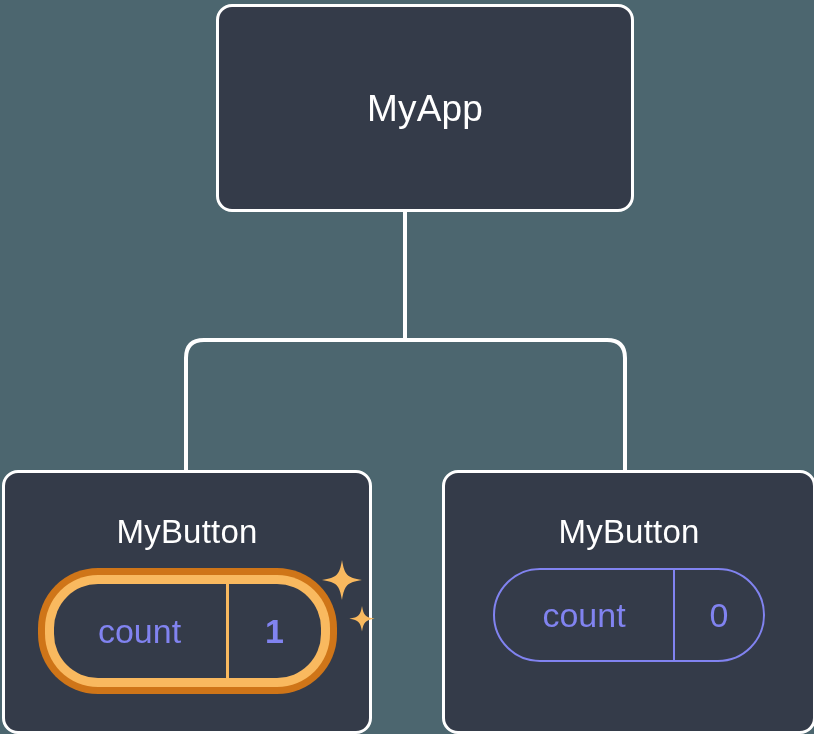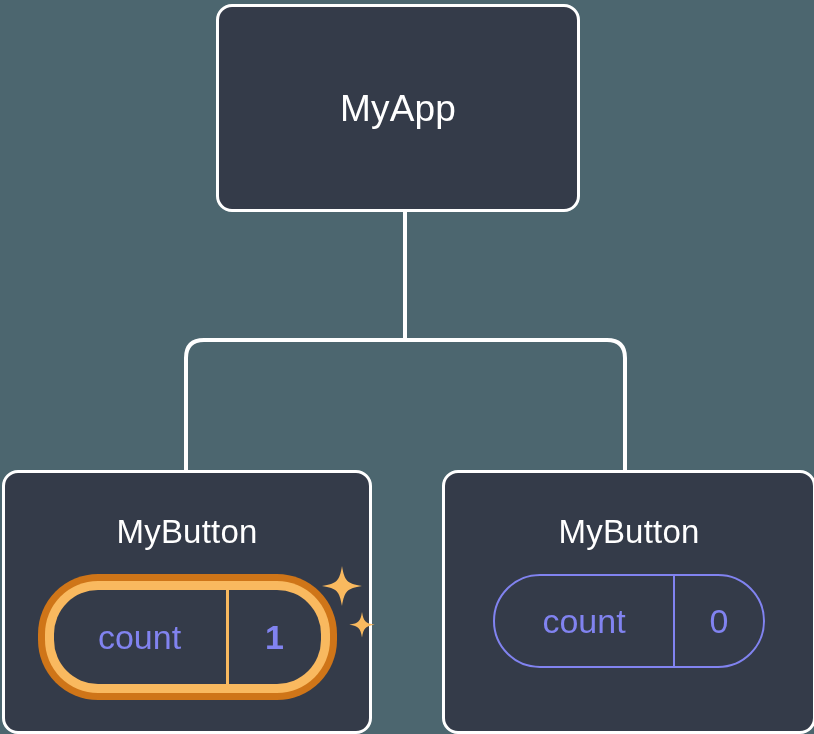--- a/index.html
+++ b/index.html
@@ -39,21 +39,21 @@
     border: 3px solid #ffffff;
     border-radius: 16px;
     display: flex;
     flex-direction: column;
     align-items: center;
   }
 
   .node-root {
     left: 216px;
     top: 4px;
-    width: 364px;
+    width: 418px;
     height: 208px;
     justify-content: center;
   }
 
   .node-child-left {
     left: 2px;
     top: 470px;
     width: 370px;
     height: 264px;
     border-bottom-left-radius: 16px;
@@ -80,21 +80,21 @@
   }
   .node-child-left .node-title,
   .node-child-right .node-title {
     font-size: 33px;
     margin-top: 42px;
   }
 
   
   .pill-wrap {
     position: relative;
-    margin-top: 26px;
+    margin-top: 20px;
     display: flex;
     align-items: center;
     justify-content: flex-end;
   }
 
   .pill {
     box-sizing: border-box;
     display: flex;
     align-items: stretch;
     height: 94px;

